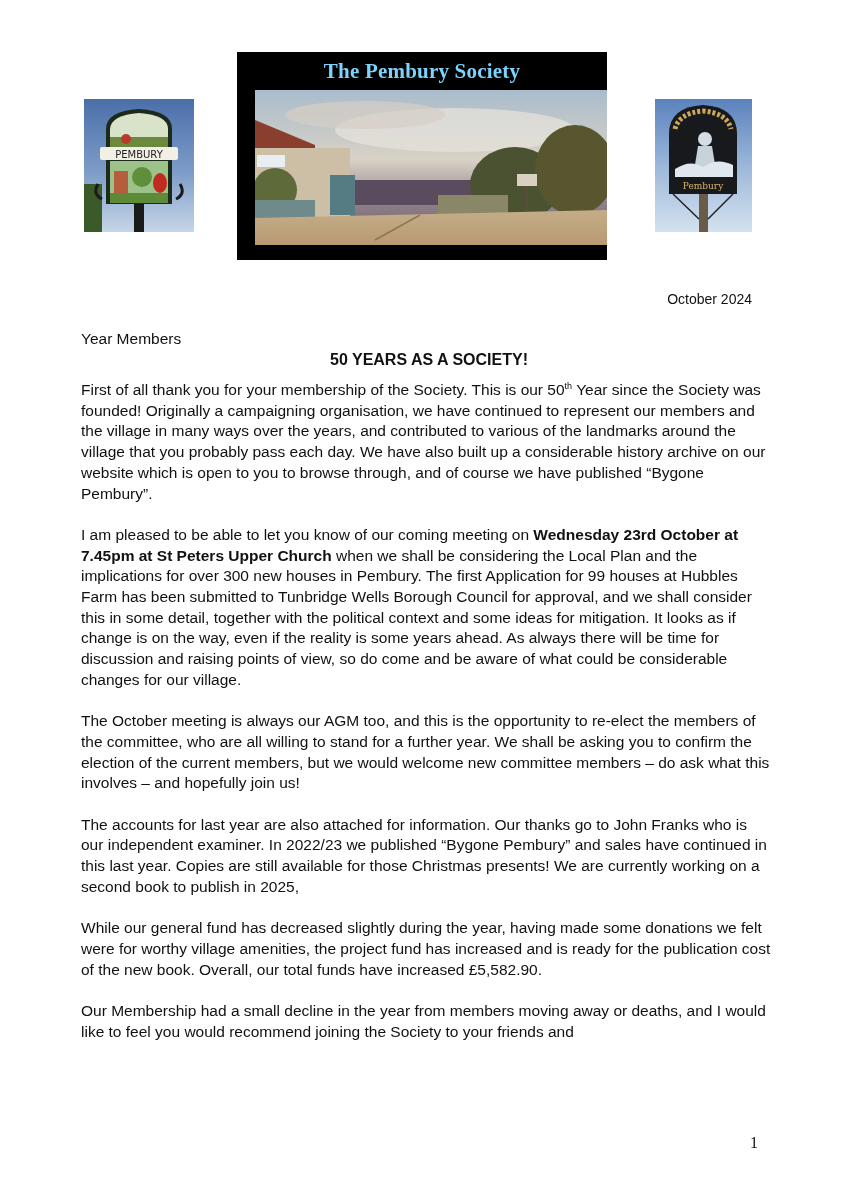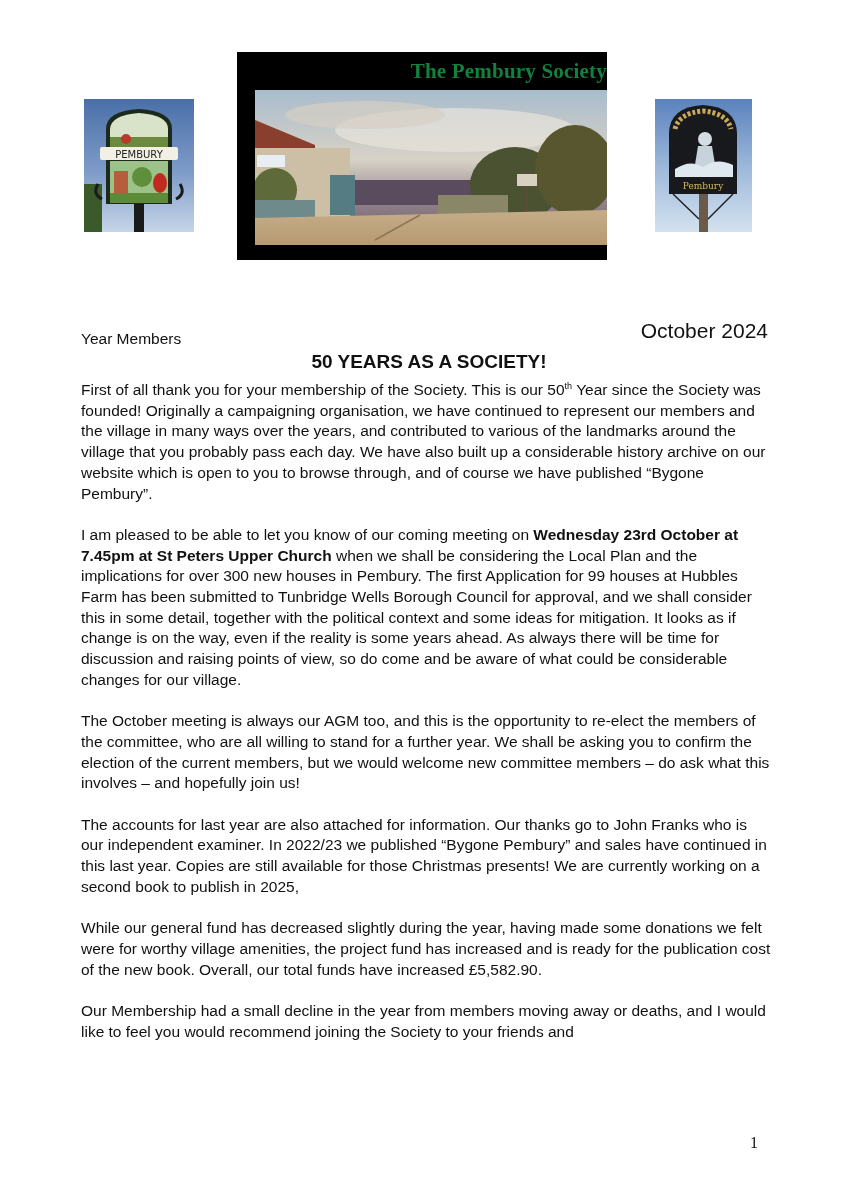--- a/index.html
+++ b/index.html
@@ -6,29 +6,29 @@
   body { width: 848px; height: 1200px; position: relative; overflow: hidden;
          font-family: "Liberation Sans", sans-serif; color: #111; }
   .page { position: absolute; inset: 0; }
 
   
   .sign-left { position: absolute; left: 84px; top: 99px; width: 110px; height: 133px;
     background: linear-gradient(180deg, #4a6fa8 0%, #7e9cc8 55%, #c7d6e8 100%); overflow: hidden; }
   .sign-right { position: absolute; left: 655px; top: 99px; width: 97px; height: 133px;
     background: linear-gradient(180deg, #5b82bd 0%, #9bb7d9 50%, #d4e2ef 100%); overflow: hidden; }
   .banner { position: absolute; left: 237px; top: 52px; width: 370px; height: 208px; background: #000; }
-  .banner-title { position: absolute; left: 0; right: 0; top: 7px; text-align: right;
-    font-family: "Liberation Serif", serif; font-weight: bold; font-size: 21px; color: #15803d;
+  .banner-title { position: absolute; left: 0; right: 0; top: 7px; text-align: center;
+    font-family: "Liberation Serif", serif; font-weight: bold; font-size: 21px; color: #7dd3fc;
     letter-spacing: 0.2px; }
   .banner-painting { position: absolute; left: 18px; top: 38px; width: 352px; height: 155px; overflow: hidden; }
 
   
-  .date { position: absolute; right: 80px; top: 291px; font-size: 21px; margin-top: 28px; }
+  .date { position: absolute; right: 96px; top: 291px; font-size: 14px; }
   .salutation { position: absolute; left: 81px; top: 330px; font-size: 15.5px; }
-  .headline { position: absolute; left: 0; right: 0; top: 351px; text-align: center; font-weight: bold; font-size: 19px;
+  .headline { position: absolute; left: 0; right: 0; top: 351px; text-align: center; font-weight: bold; font-size: 16px;
     padding-left: 10px; }
   .body-text { position: absolute; left: 81px; width: 690px; font-size: 15.5px; line-height: 20.7px; }
   .body-text p { margin: 0 0 20.7px 0; }
   .p1 { top: 380px; }
   sup { font-size: 9px; line-height: 0; vertical-align: super; }
   b { font-weight: bold; }
   .page-num { position: absolute; left: 750px; top: 1134px; font-family: "Liberation Serif", serif; font-size: 16px; }
 </style>
 </head>
 <body>

